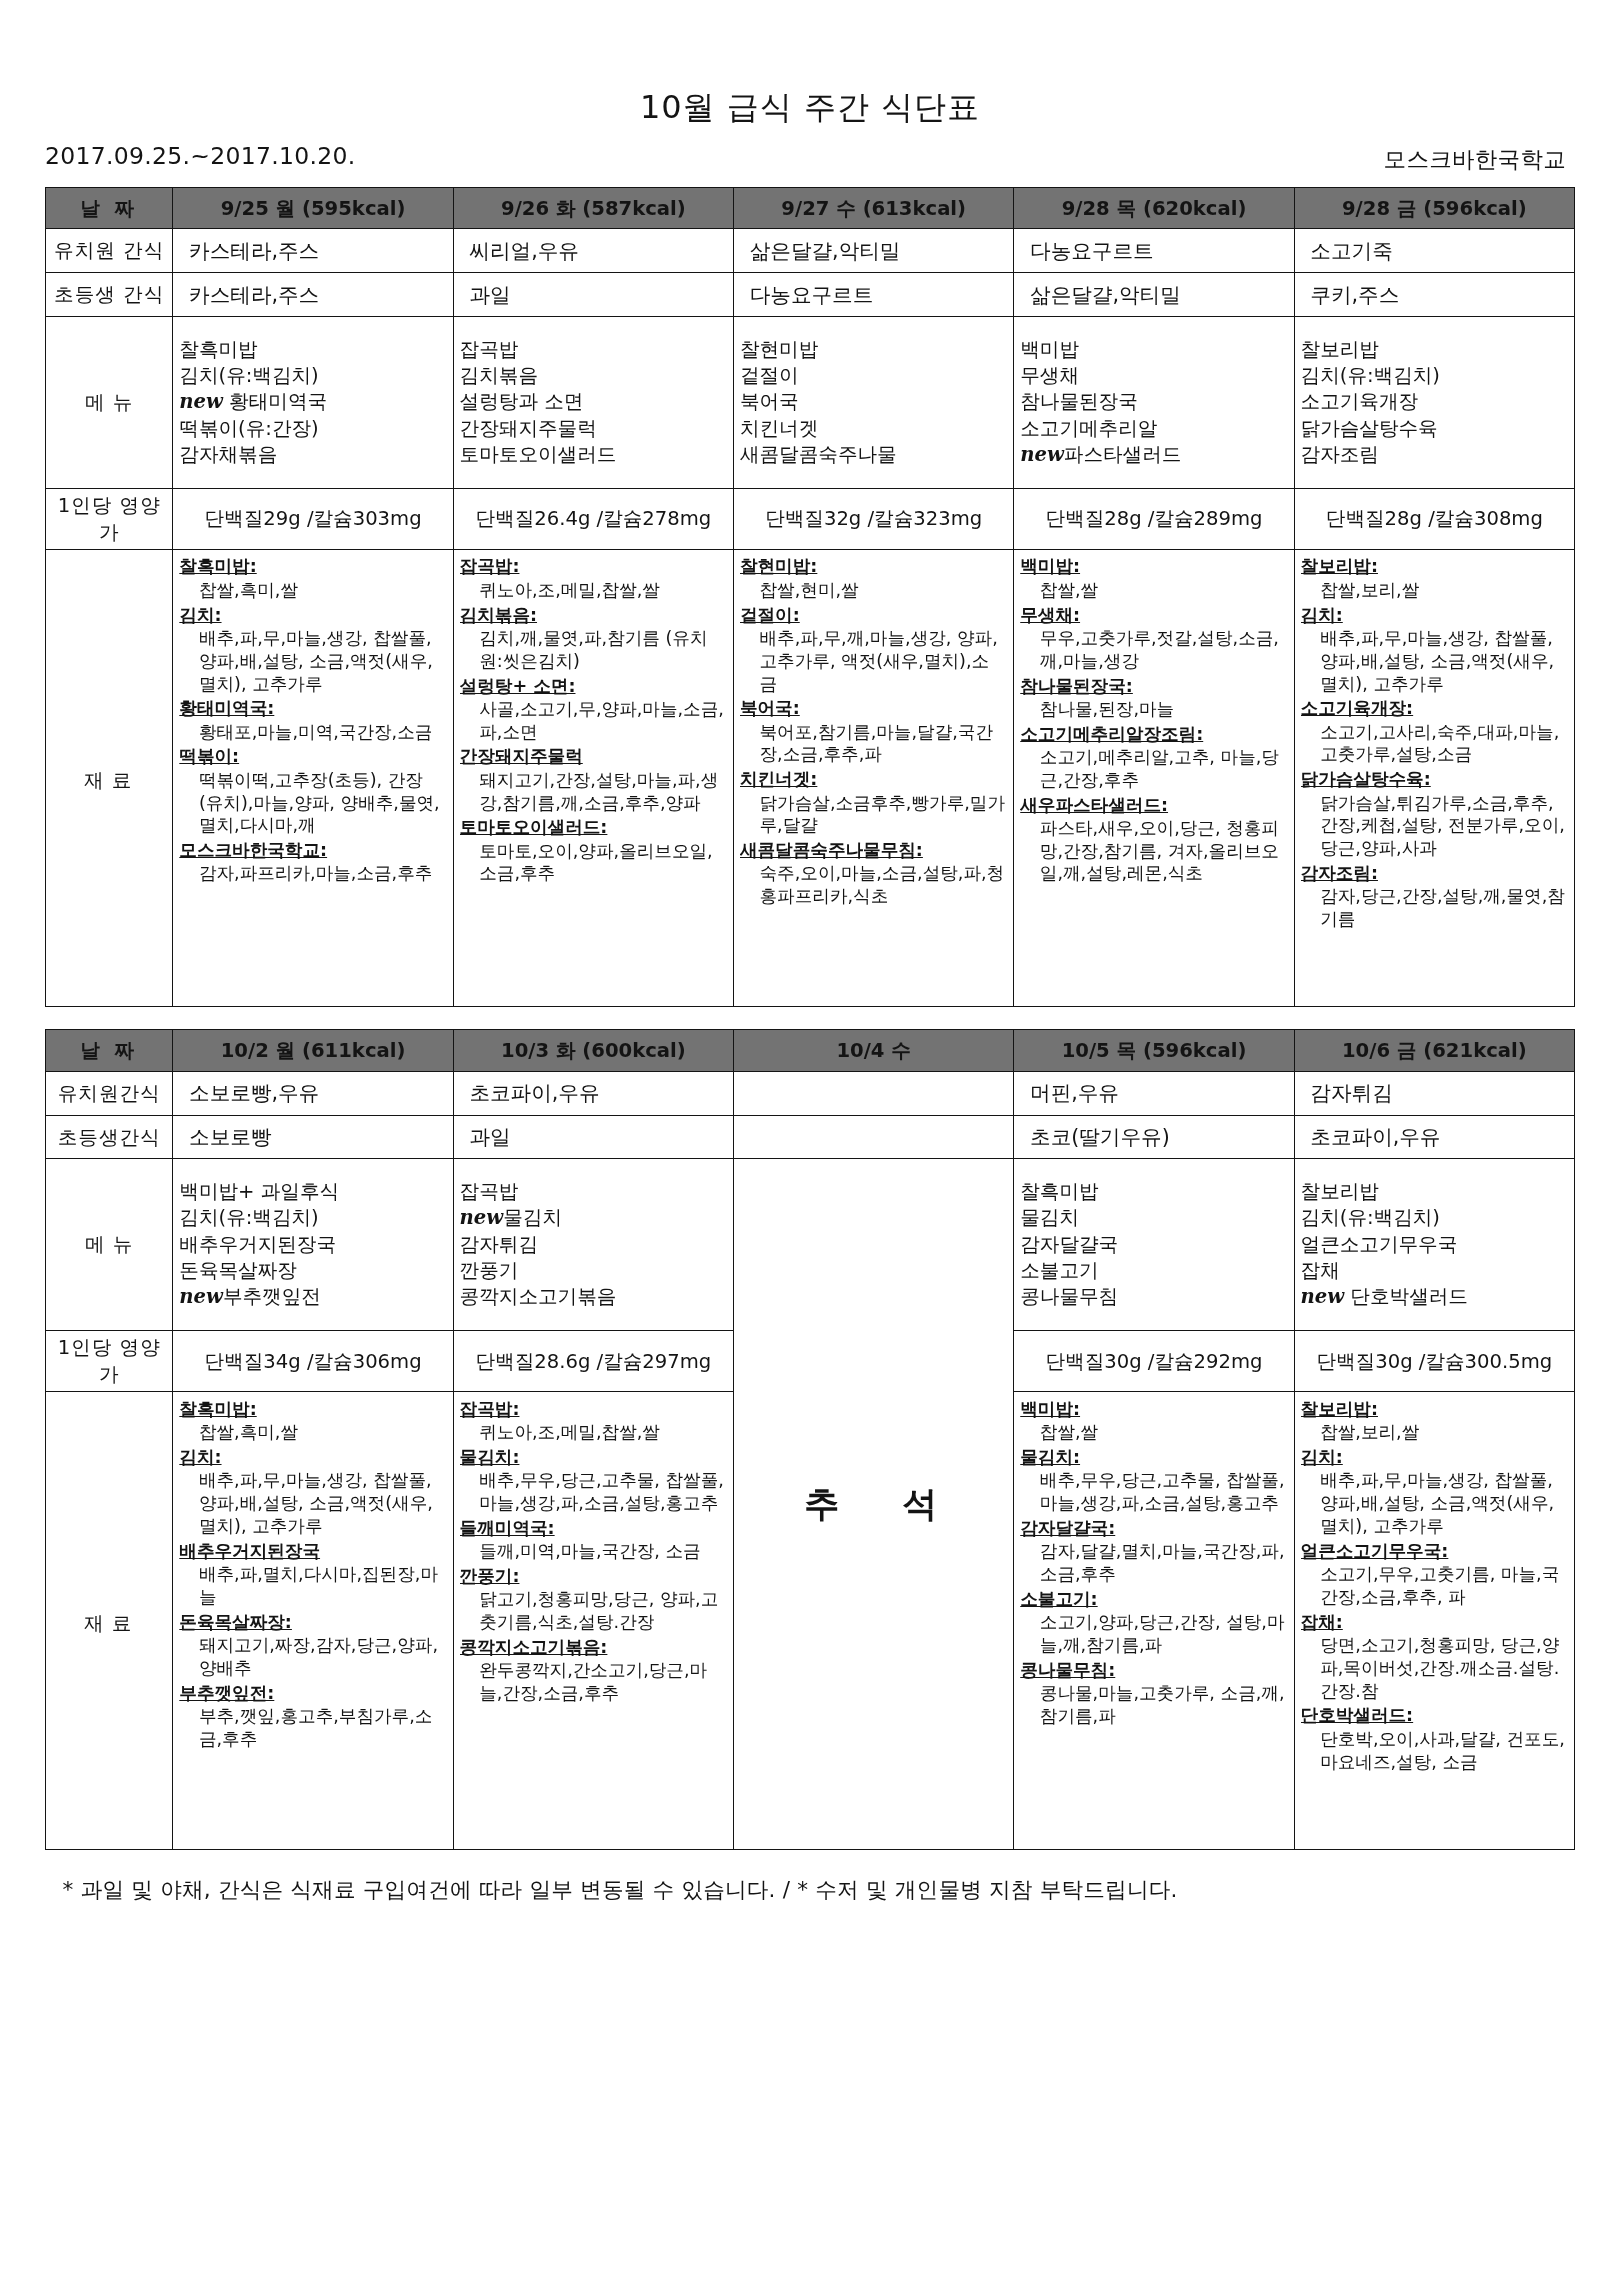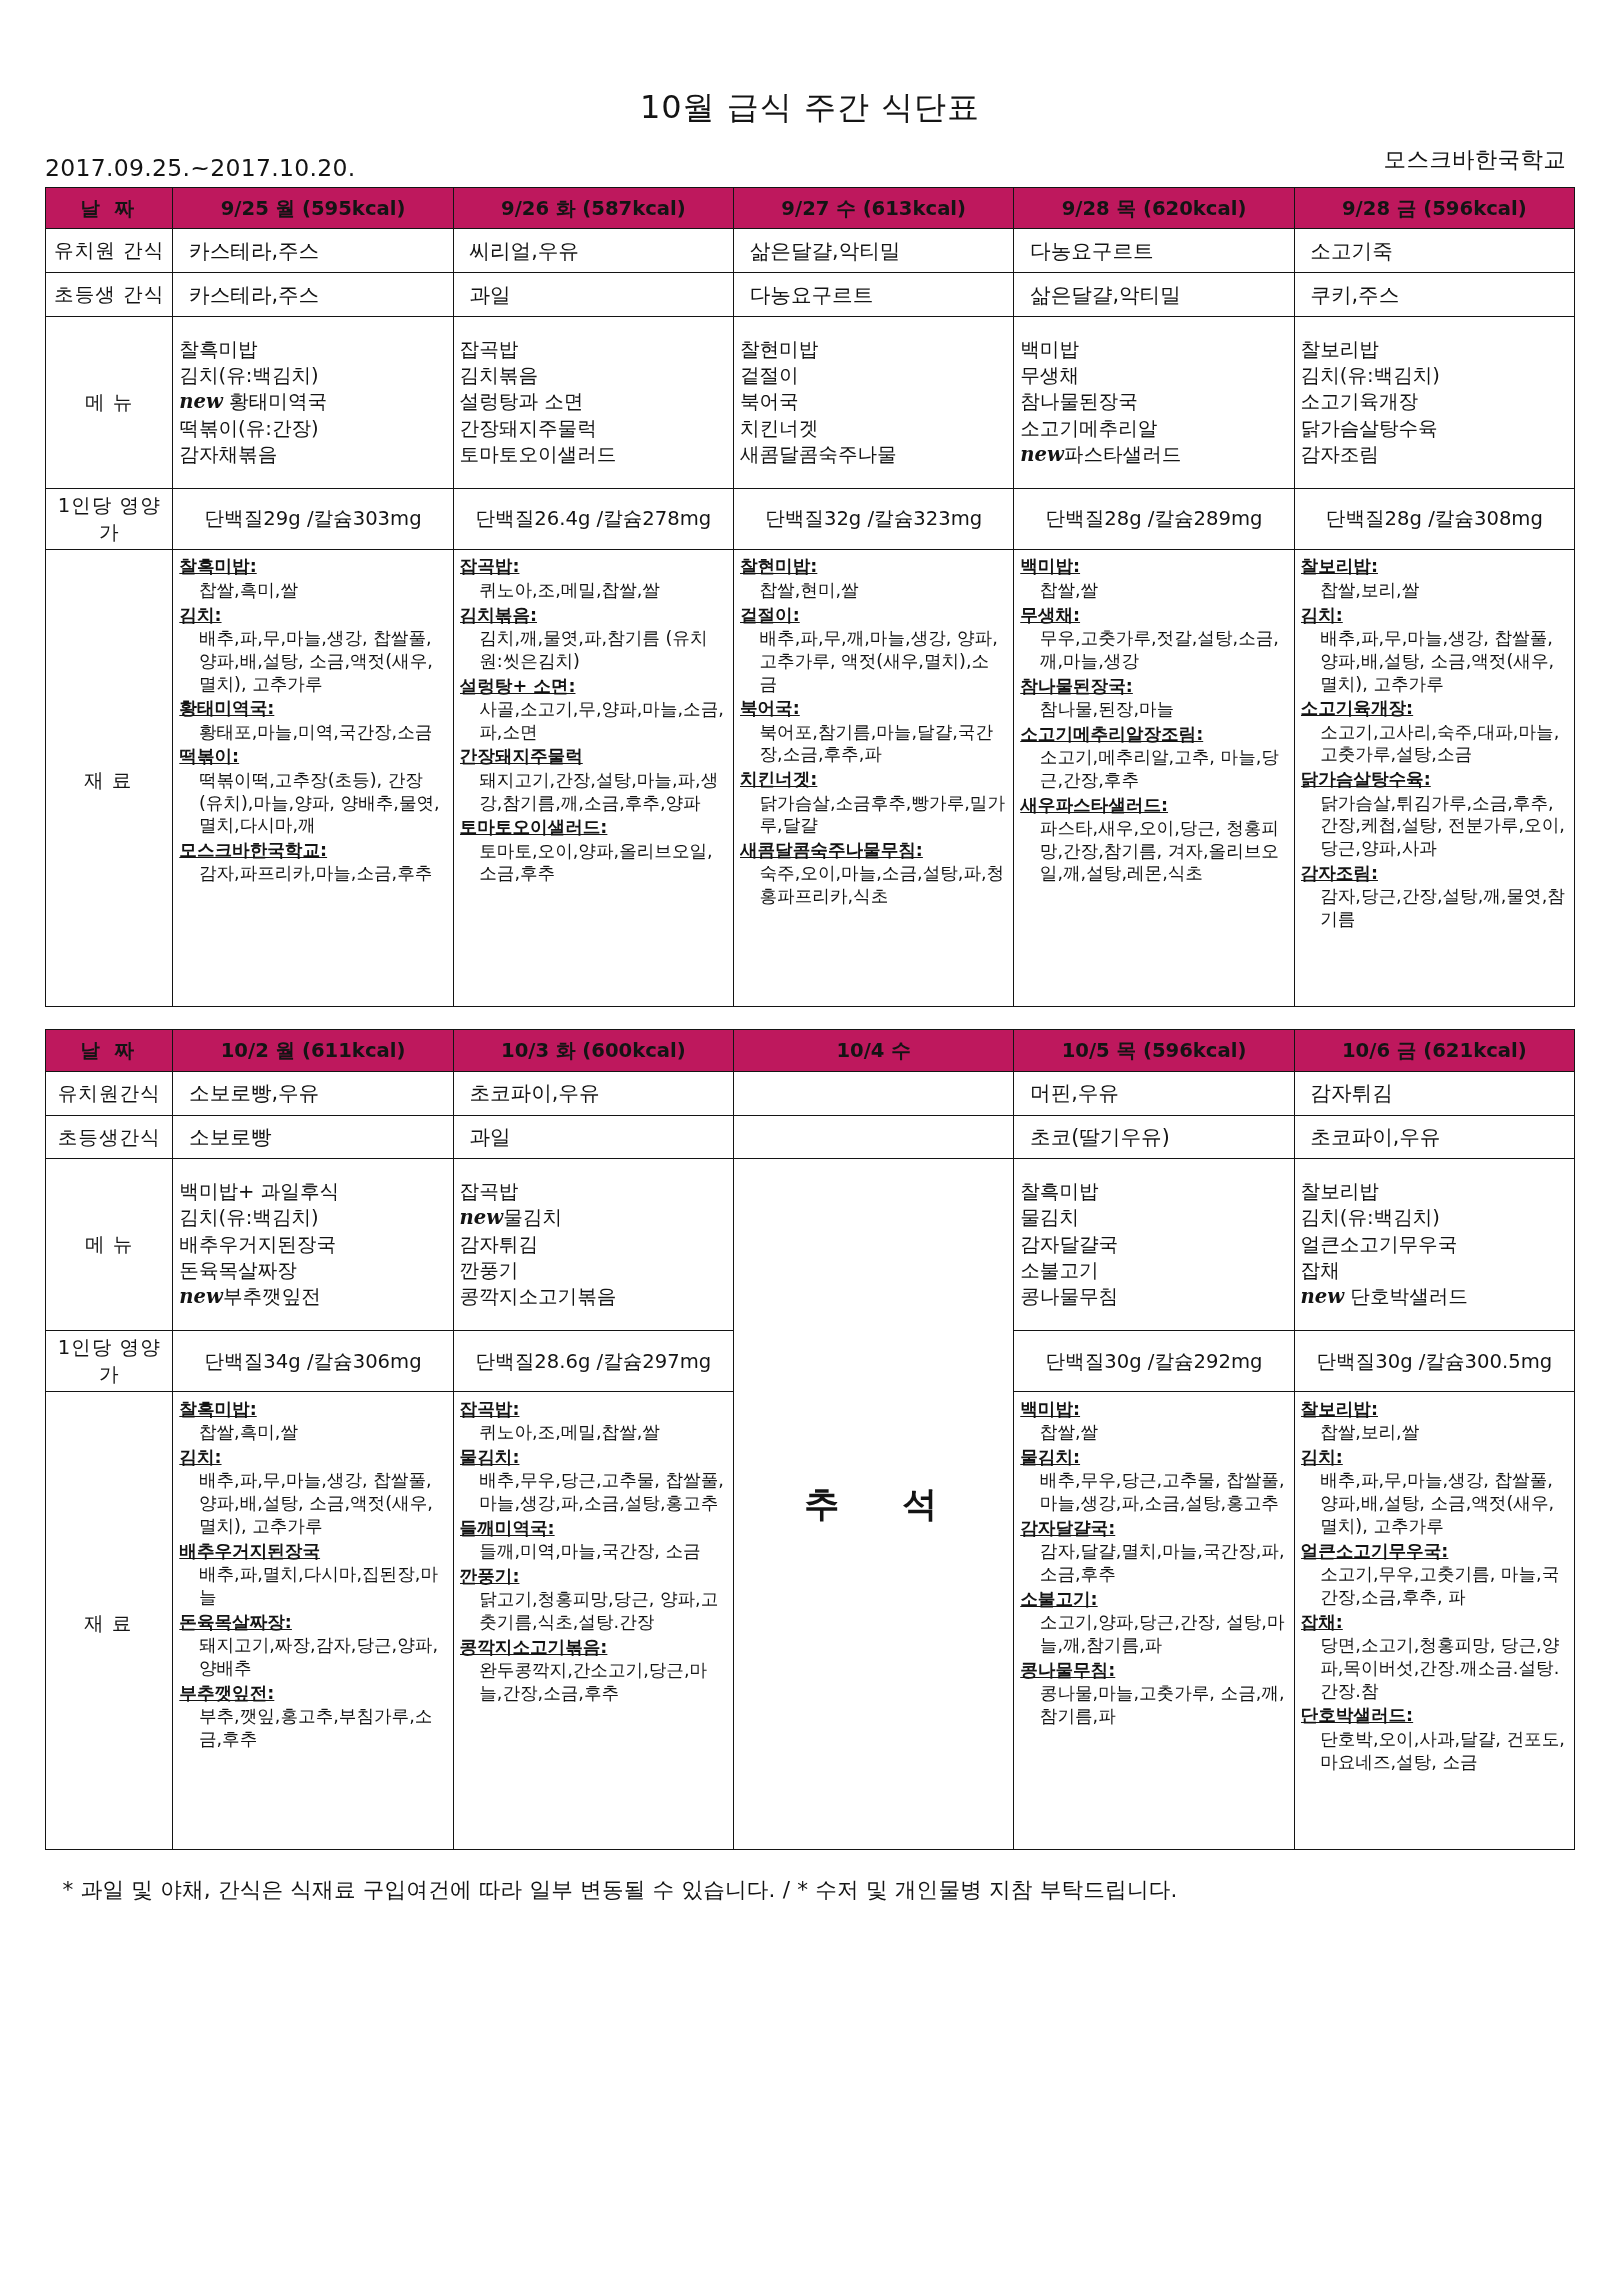--- a/index.html
+++ b/index.html
@@ -36,21 +36,21 @@
     margin-top: 35px;
   }
   .subhead {
     position: relative;
     height: 39px;
     margin-top: 11.8px;
   }
   .period {
     position: absolute;
     left: 0;
-    top: 12px;
+    top: 0;
     font-size: 23.5px;
     letter-spacing: 0.3px;
   }
   .school {
     position: absolute;
     right: 9px;
     top: 2px;
     font-size: 22.5px;
     letter-spacing: 0.3px;
   }
@@ -65,21 +65,21 @@
   table.menu-table td {
     border: 1.6px solid #141414;
     vertical-align: middle;
     padding: 2.9px 5.9px;
     font-size: 19.6px;
   }
   col.c-label { width: 125px; }
   col.c-day { width: 275px; }
 
   tr.head-row td {
-    background: #be185d;
+    background: #737373;
     text-align: center;
     font-size: 19.6px;
     font-weight: bold;
     height: 33px;
     padding: 3.9px 2px;
   }
   tr.head-row td.label-cell { letter-spacing: 3.9px; }
 
   td.label-cell {
     text-align: center;

